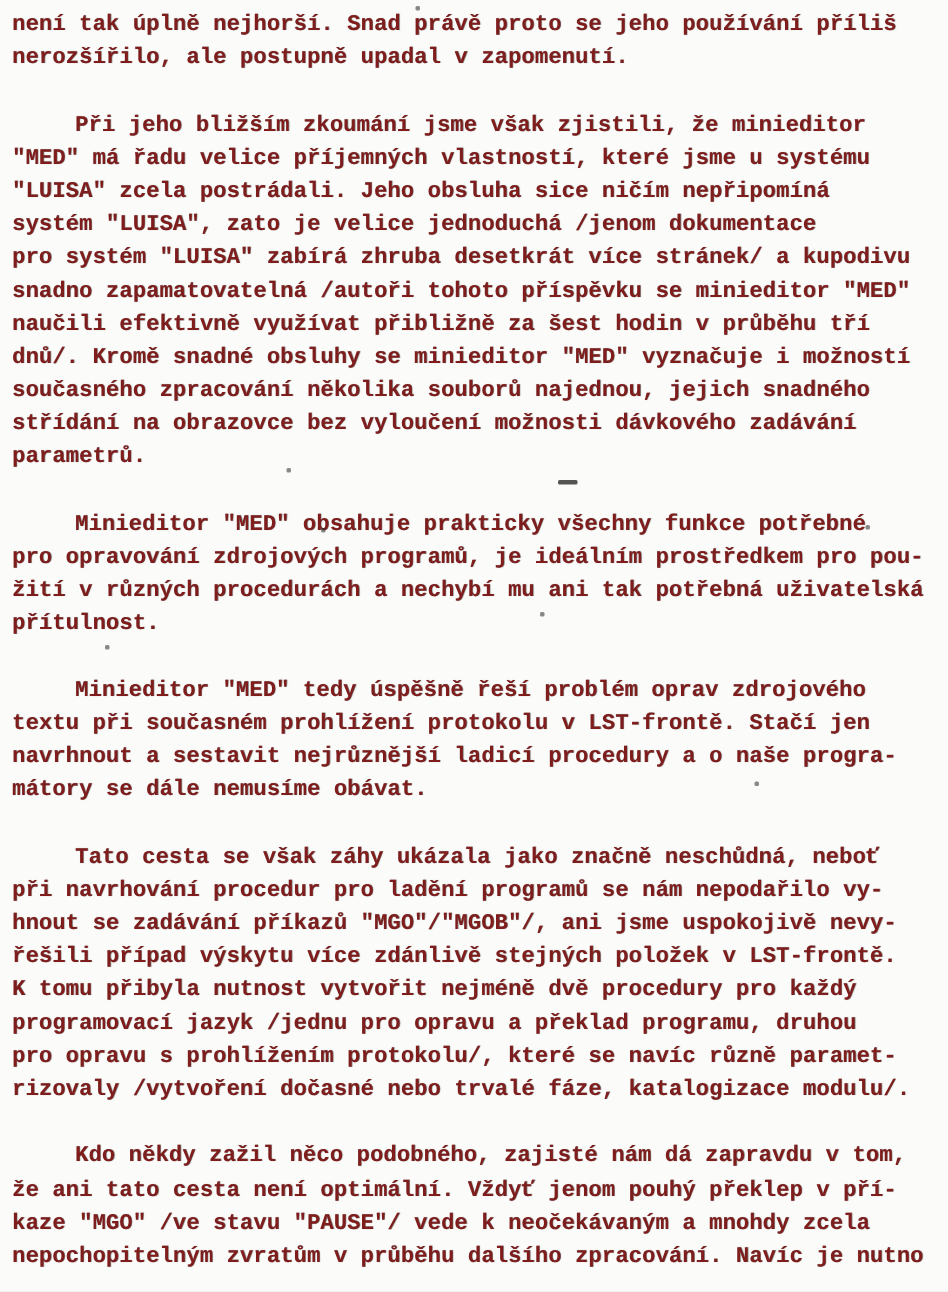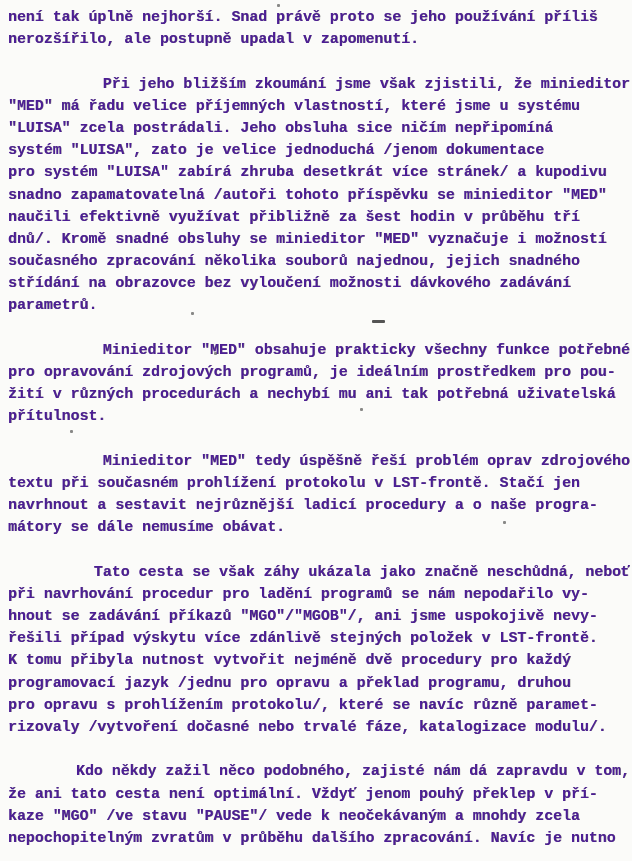--- a/index.html
+++ b/index.html
@@ -13,26 +13,26 @@
   }
   .doc {
     position: absolute;
     top: 6px;
     left: 8px;
     width: 622px;
     font-family: "Liberation Mono", "DejaVu Sans Mono", monospace;
     font-weight: 700;
     font-size: 14.9px;
     line-height: 22.2px;
-    color: #4c1d95;
+    color: #7f1d1d;
     text-shadow: 0.4px 0.3px 0.5px rgba(25,25,25,0.55);
     white-space: pre;
   }
   .para + .para { margin-top: 22.2px; }
-  .para.indent .line:first-child { text-indent: 42px; text-align: right; }
+  .para.indent .line:first-child { text-indent: 42px; }
   .line { height: 22.2px; overflow: hidden; }
   .noise {
     position: absolute;
     background: #2a2a2a;
     border-radius: 1px;
     opacity: 0.8;
   }
   .noise.dot { width: 3px; height: 3px; opacity: 0.55; }
   .noise.dash { width: 13px; height: 3px; }
 </style>

